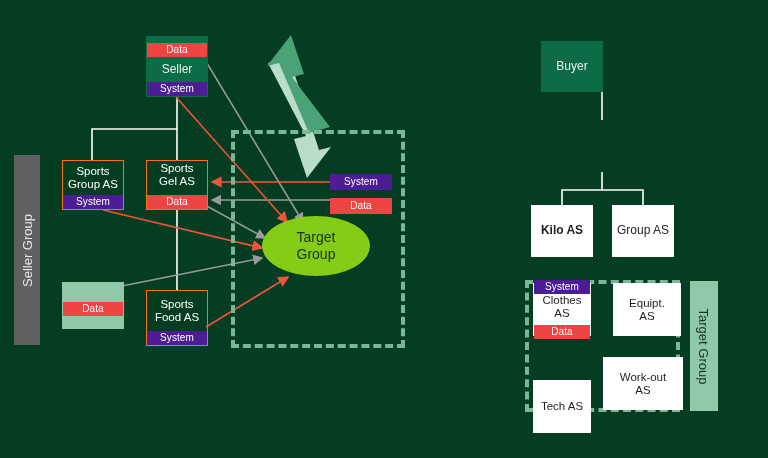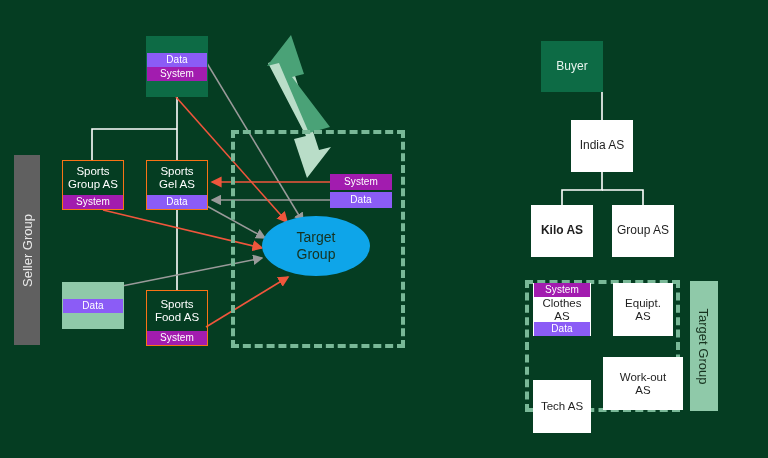--- a/index.html
+++ b/index.html
@@ -20,43 +20,43 @@
     text-align:center;
   }
   .node .body{
     flex:1;display:flex;align-items:center;justify-content:center;
     line-height:1.12;
   }
   .strip{
     font-size:10px;line-height:14px;height:14px;
     color:#ffffff;text-align:center;letter-spacing:.1px;
   }
-  .strip.data{background:#8b5cf6;}
-  .strip.system{background:#a21caf;}
+  .strip.data{background:#ef4444;margin-top:6px;}
+  .strip.system{background:#4c1d95;}
 
   
   .box-white{background:#ffffff;color:#1f1f1f;border:1px solid #ffffff;}
   .box-outline{background:transparent;color:#ffffff;border:1px solid #f97316;}
   .box-green{background:#0d6b45;color:#e8f4ee;border:1px solid #0d6b45;}
   .box-mint{background:#8fc9a9;color:#17321f;border:1px solid #8fc9a9;}
 
   .label{font-size:11.5px;}
   .label-12{font-size:12px;}
 
   
   .vbar{display:flex;align-items:center;justify-content:center;}
   .vbar span{white-space:nowrap;font-size:13px;}
   .vbar.gray{background:#606060;}
   .vbar.gray span{color:#e9e9e9;transform:rotate(-90deg);}
   .vbar.mint{background:#8fc9a9;}
   .vbar.mint span{color:#17321f;transform:rotate(90deg);}
 
   
   .ellipse{
-    background:#0ea5e9;border-radius:50%;
+    background:#84cc16;border-radius:50%;
     display:flex;align-items:center;justify-content:center;
     color:#17321f;font-size:14px;text-align:center;line-height:1.22;
   }
 
   
   .dashed{border:4px dashed #79b897;background:transparent;}
   .dashed-thin{border:4px dashed #79b897;background:transparent;}
 
   svg{position:absolute;left:0;top:0;overflow:visible;pointer-events:none;}
 </style>
@@ -118,20 +118,21 @@
   </svg>
 
   <div class="abs vbar gray" style="left:14px;top:155px;width:26px;height:190px;">
     <span>Seller Group</span>
   </div>
 
   <div class="abs dashed" style="left:231px;top:130px;width:174px;height:218px;"></div>
 
   <div class="abs node box-green" style="left:146px;top:36px;width:62px;height:61px;">
     <div class="strip data">Data</div>
+    <div class="body label-12">Seller</div>
     <div class="strip system">System</div>
   </div>
 
   <div class="abs node box-outline" style="left:62px;top:160px;width:62px;height:50px;">
     <div class="body">
       <div>
         <div class="label">Sports</div>
         <div class="label">Group AS</div>
       </div>
     </div>
@@ -169,23 +170,20 @@
     <div>
       <div>Target</div>
       <div>Group</div>
     </div>
   </div>
 
   <div class="abs node box-green" style="left:541px;top:41px;width:62px;height:51px;">
     <div class="body label-12">Buyer</div>
   </div>
 
-  <div class="abs node box-white" style="left:571px;top:120px;width:62px;height:52px;">
-    <div class="body label-12">India AS</div>
-  </div>
 
   <div class="abs node box-white" style="left:531px;top:205px;width:62px;height:52px;font-weight:bold;">
     <div class="body label-12">Kilo AS</div>
   </div>
   <div class="abs node box-white" style="left:612px;top:205px;width:62px;height:52px;">
     <div class="body label-12">Group AS</div>
   </div>
 
   <div class="abs dashed-thin" style="left:525px;top:280px;width:155px;height:132px;"></div>
 
@@ -193,21 +191,21 @@
     <div class="strip system">System</div>
     <div class="body">
       <div>
         <div class="label">Clothes</div>
         <div class="label">AS</div>
       </div>
     </div>
     <div class="strip data">Data</div>
   </div>
 
-  <div class="abs node box-white" style="left:613px;top:283px;width:60px;height:53px;">
+  <div class="abs node box-white" style="left:613px;top:283px;width:68px;height:53px;">
     <div class="body">
       <div>
         <div class="label">Equipt.</div>
         <div class="label">AS</div>
       </div>
     </div>
   </div>
 
   <div class="abs node box-white" style="left:533px;top:357px;width:58px;height:53px;margin-top:23px;">
     <div class="body">

